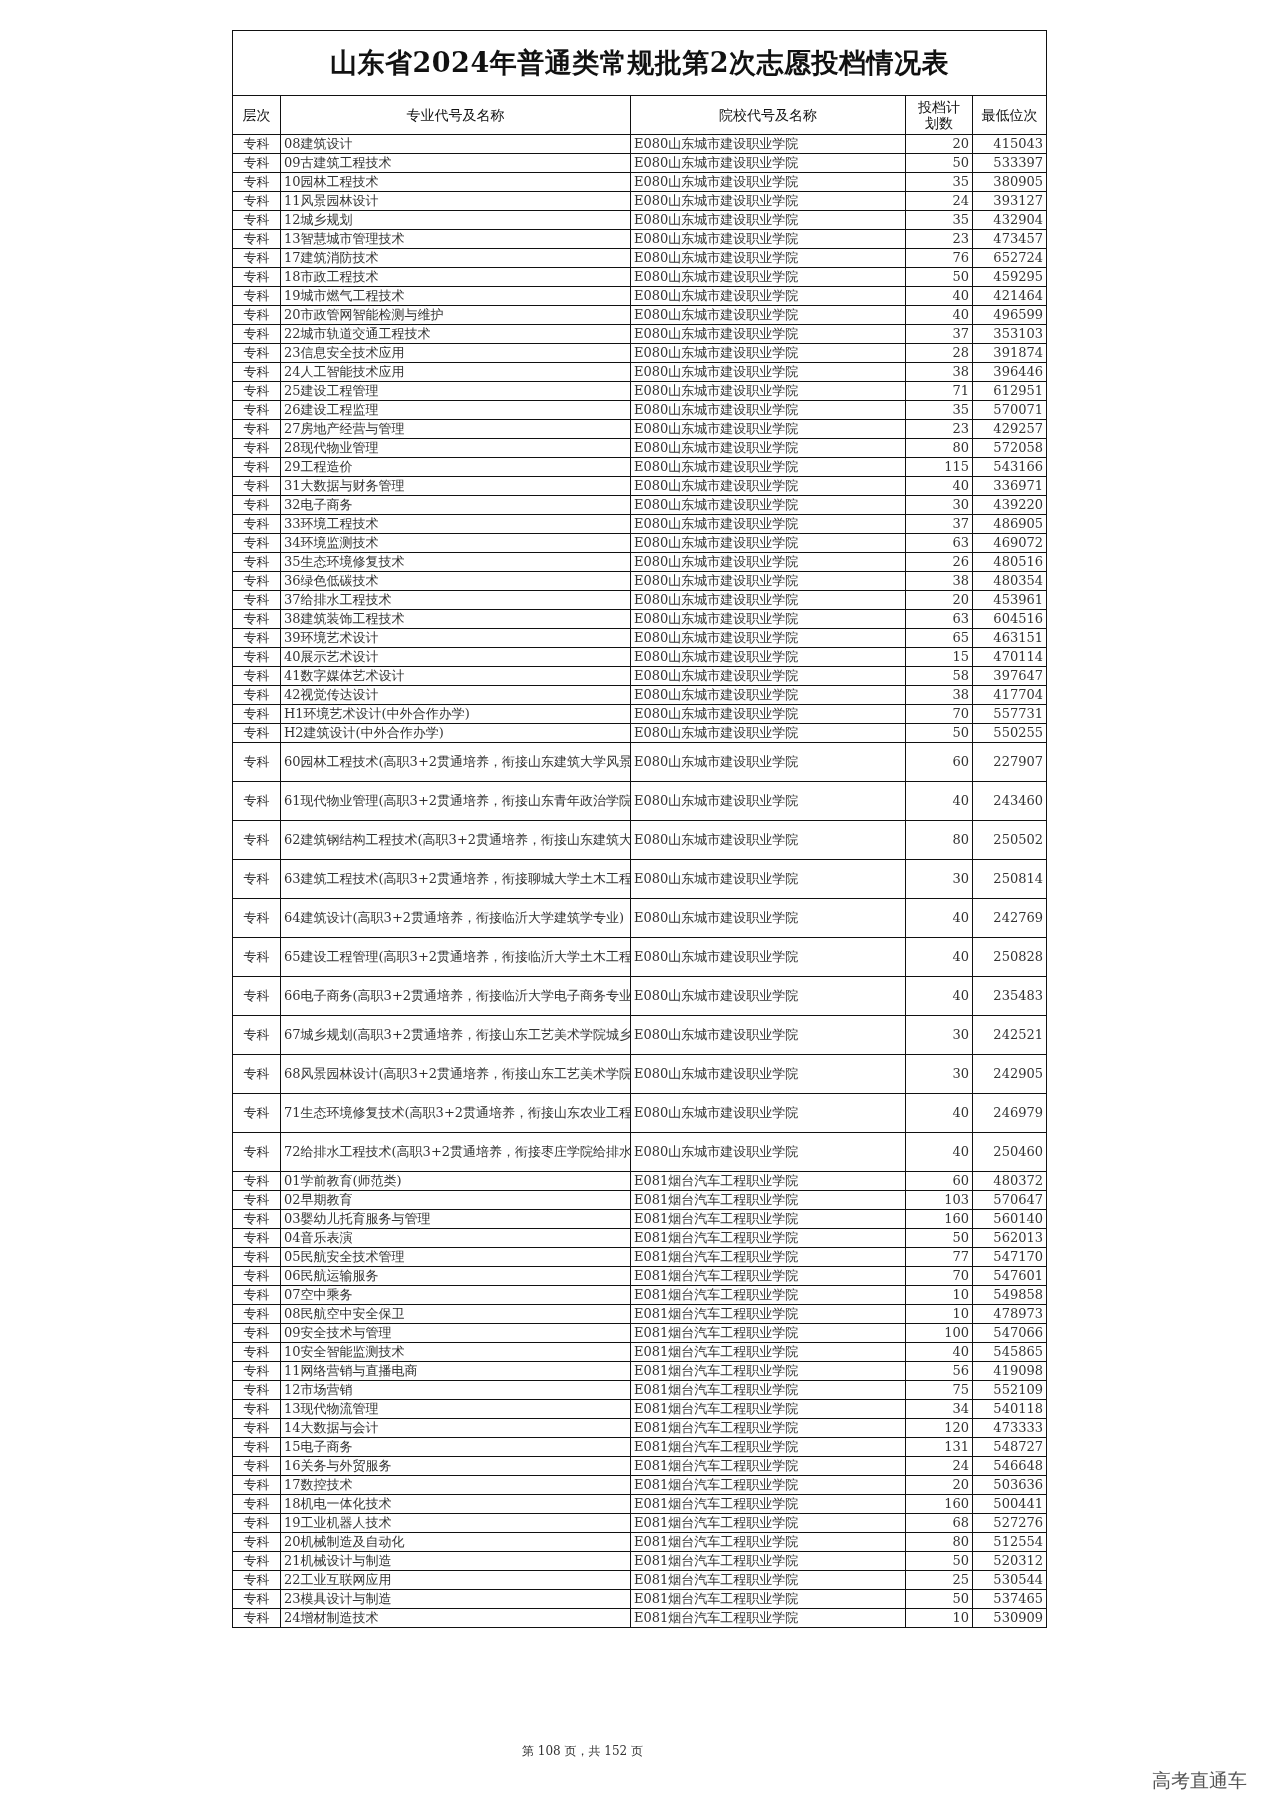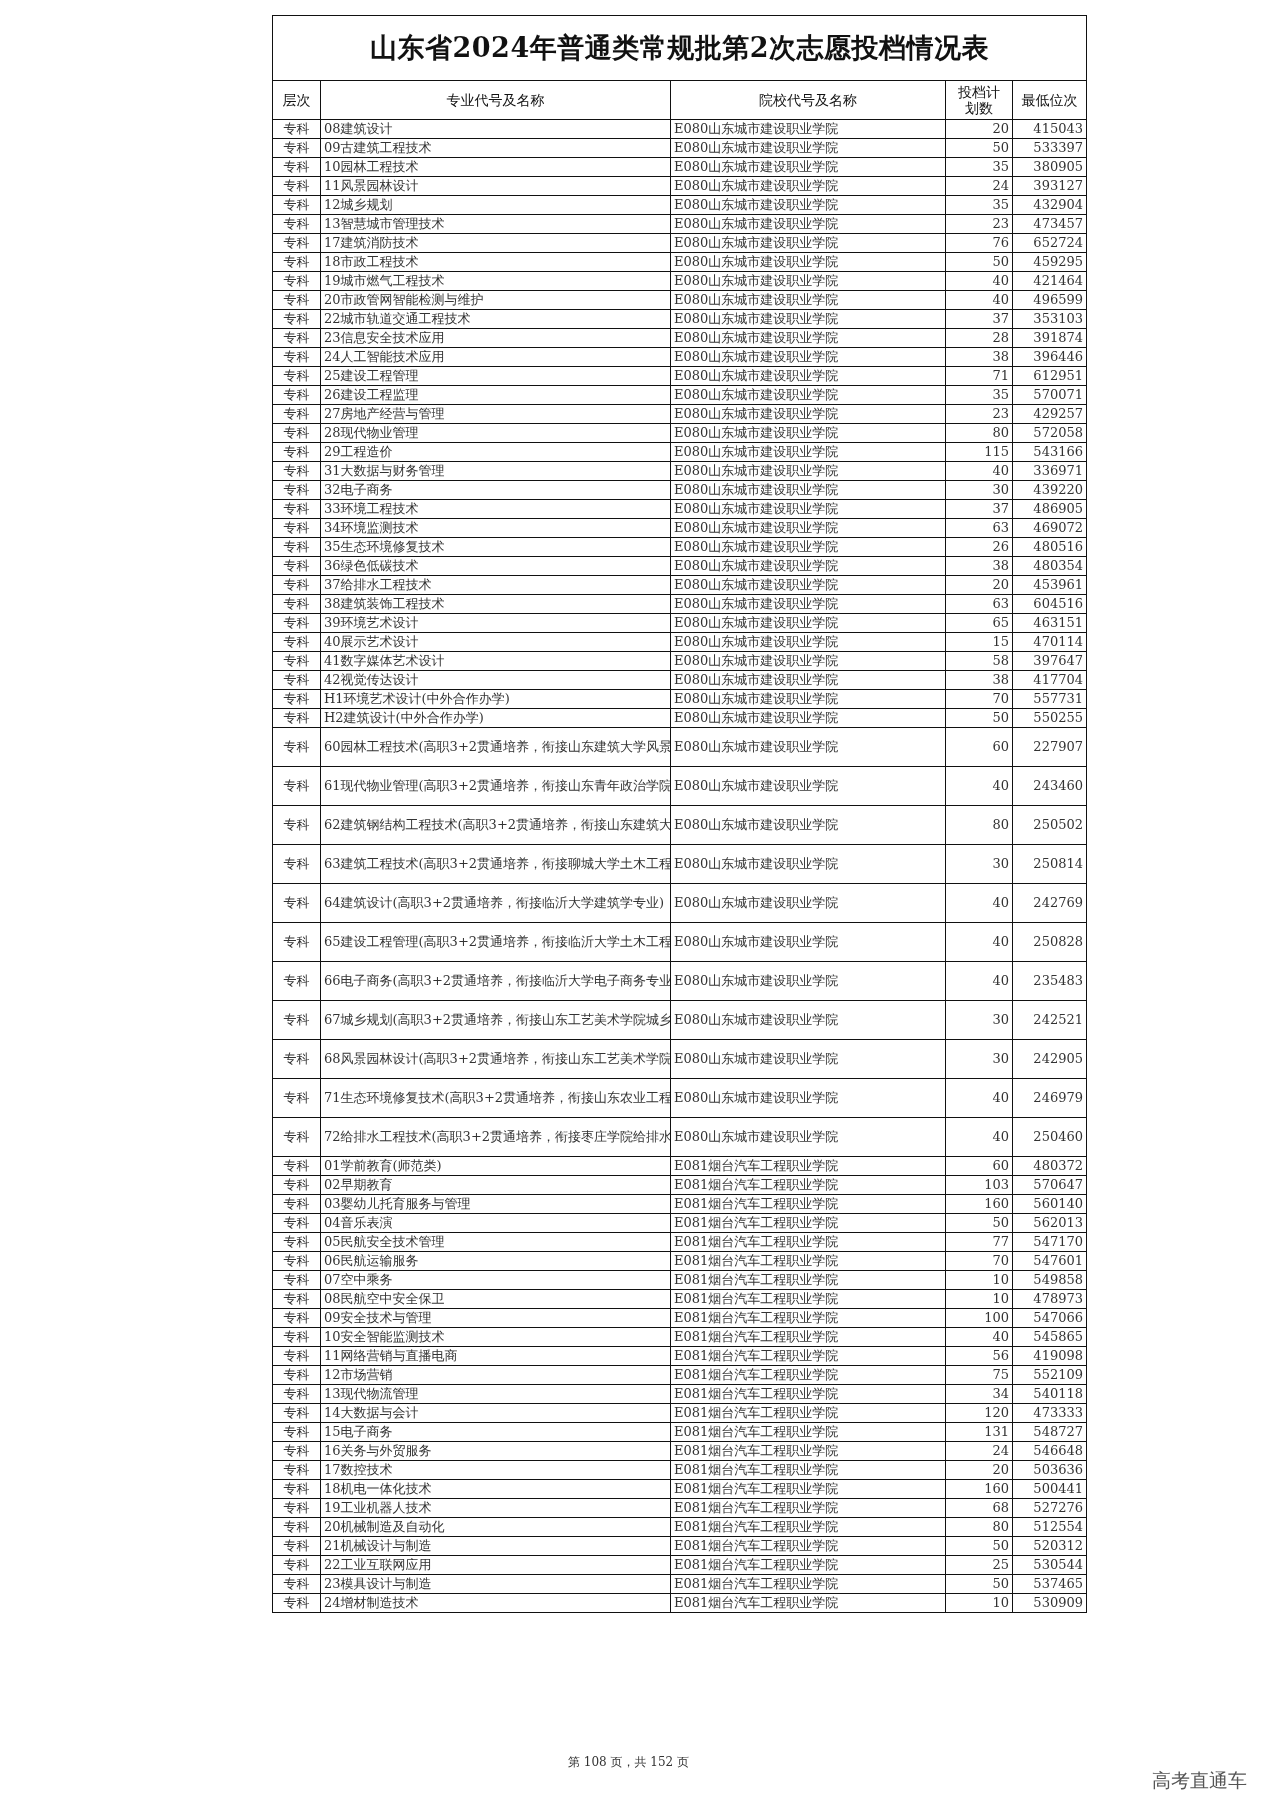--- a/index.html
+++ b/index.html
@@ -1,36 +1,36 @@
 <!DOCTYPE html>
 <html><head>
 <meta charset="utf-8">
 <style>
   html, body { margin:0; padding:0; background:#ffffff; }
   body { width:1280px; height:1811px; position:relative; overflow:hidden;
          font-family:"DejaVu Serif","Liberation Serif",serif; color:#222; }
   .page { position:absolute; left:0; top:0; width:1280px; height:1811px; }
-  table.sheet { position:absolute; left:232px; top:15px; width:814px;
-         border-collapse:collapse; table-layout:fixed;margin-left:40px; }
+  table.sheet { position:absolute; left:232px; top:30px; width:814px;
+         border-collapse:collapse; table-layout:fixed; }
   table.sheet td, table.sheet th { border:1.5px solid #111; padding:0 3px; overflow:hidden;
          white-space:nowrap; font-weight:normal; }
   .title-cell { height:64px; text-align:center; font-size:27px; font-weight:bold !important;
          color:#111; letter-spacing:0.5px; font-family:"DejaVu Serif",serif; }
   .hdr th { height:38px; font-size:14px; font-weight:bold; color:#111;
          font-family:"DejaVu Sans","Liberation Sans",sans-serif; text-align:center; line-height:16px; }
   .hdr th.level { font-size:14px; }
   tr.r td { height:18px; font-size:13px; line-height:18px; color:#333; }
   tr.r2 td { height:38px; font-size:13px; line-height:18px; color:#333; }
   td.level { text-align:center; padding:0; }
   td.major { text-align:left; white-space:normal; word-break:break-all; }
   td.school { text-align:left; }
   td.num { text-align:right; }
   .footer { position:absolute; top:1743px; left:0; width:1280px; text-align:center;
          font-size:12px; color:#333; font-family:"DejaVu Serif",serif; padding-left:0; }
-  .footer span { position:absolute; left:568px;margin-top:11px; }
+  .footer span { position:absolute; left:522px; }
   .watermark { position:absolute; left:1152px; top:1768px; font-size:19px; color:#555;
          font-family:Liberation Mono, monospace; }
 </style>
 </head>
 <body>
 
 <div class="page">
   <table class="sheet">
     <colgroup>
       <col style="width:48px">

